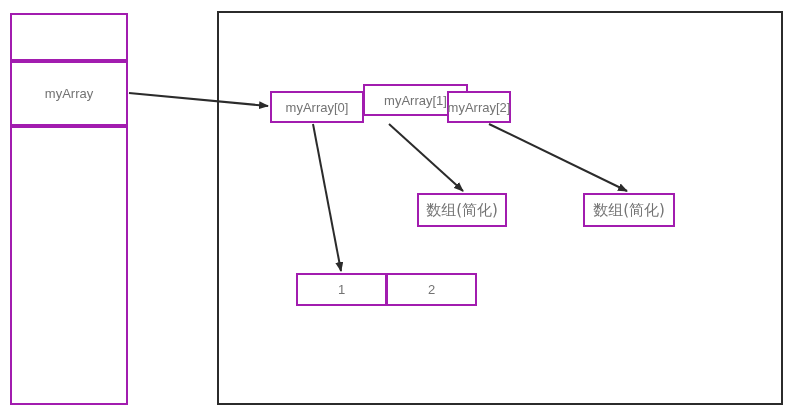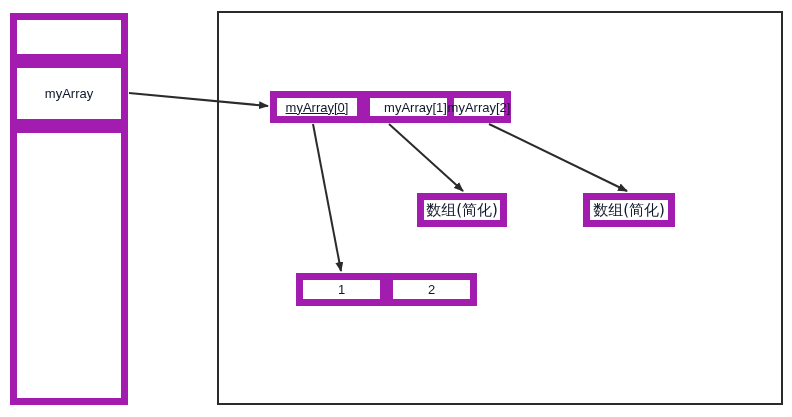--- a/index.html
+++ b/index.html
@@ -17,26 +17,26 @@
   }
   .box {
     position: absolute;
     box-sizing: border-box;
     border: 2px solid #2b2b2b;
     background: transparent;
   }
   .cell {
     position: absolute;
     box-sizing: border-box;
-    border: 7px solid #a21caf;
+    border: 2px solid #a21caf;
     background: #ffffff;
     display: flex;
     align-items: center;
     justify-content: center;
-    color: #0f172a;
+    color: #737373;
     font-size: 13px;
     line-height: 1;
     white-space: nowrap;
   }
   .cell-cjk {
     font-family: "DejaVu Sans", "Liberation Sans", sans-serif;
     font-size: 15px;
   }
   .plain-box {
     position: absolute;
@@ -66,23 +66,23 @@
   <div class="box" style="left:10px; top:13px; width:118px; height:392px;"></div>
 
   <div class="cell" style="left:10px; top:13px; width:118px; height:48px;"></div>
 
   <div class="cell" style="left:10px; top:61px; width:118px; height:65px;">myArray</div>
 
   <div class="cell" style="left:10px; top:126px; width:118px; height:279px;"></div>
 
   <div class="plain-box" style="left:217px; top:11px; width:566px; height:394px;"></div>
 
-  <div class="cell" style="left:270px; top:91px; width:94px; height:32px;text-decoration:underline;">myArray[0]</div>
+  <div class="cell" style="left:270px; top:91px; width:94px; height:32px;">myArray[0]</div>
 
-  <div class="cell" style="left:363px; top:91px; width:105px; height:32px;">myArray[1]</div>
+  <div class="cell" style="left:363px; top:84px; width:105px; height:32px;">myArray[1]</div>
 
   <div class="cell" style="left:447px; top:91px; width:64px; height:32px;">myArray[2]</div>
 
   <div class="cell cell-cjk" style="left:417px; top:193px; width:90px; height:34px;">数组(简化)</div>
 
   <div class="cell cell-cjk" style="left:583px; top:193px; width:92px; height:34px;">数组(简化)</div>
 
   <div class="cell" style="left:296px; top:273px; width:91px; height:33px;">1</div>
 
   <div class="cell" style="left:386px; top:273px; width:91px; height:33px;">2</div>

